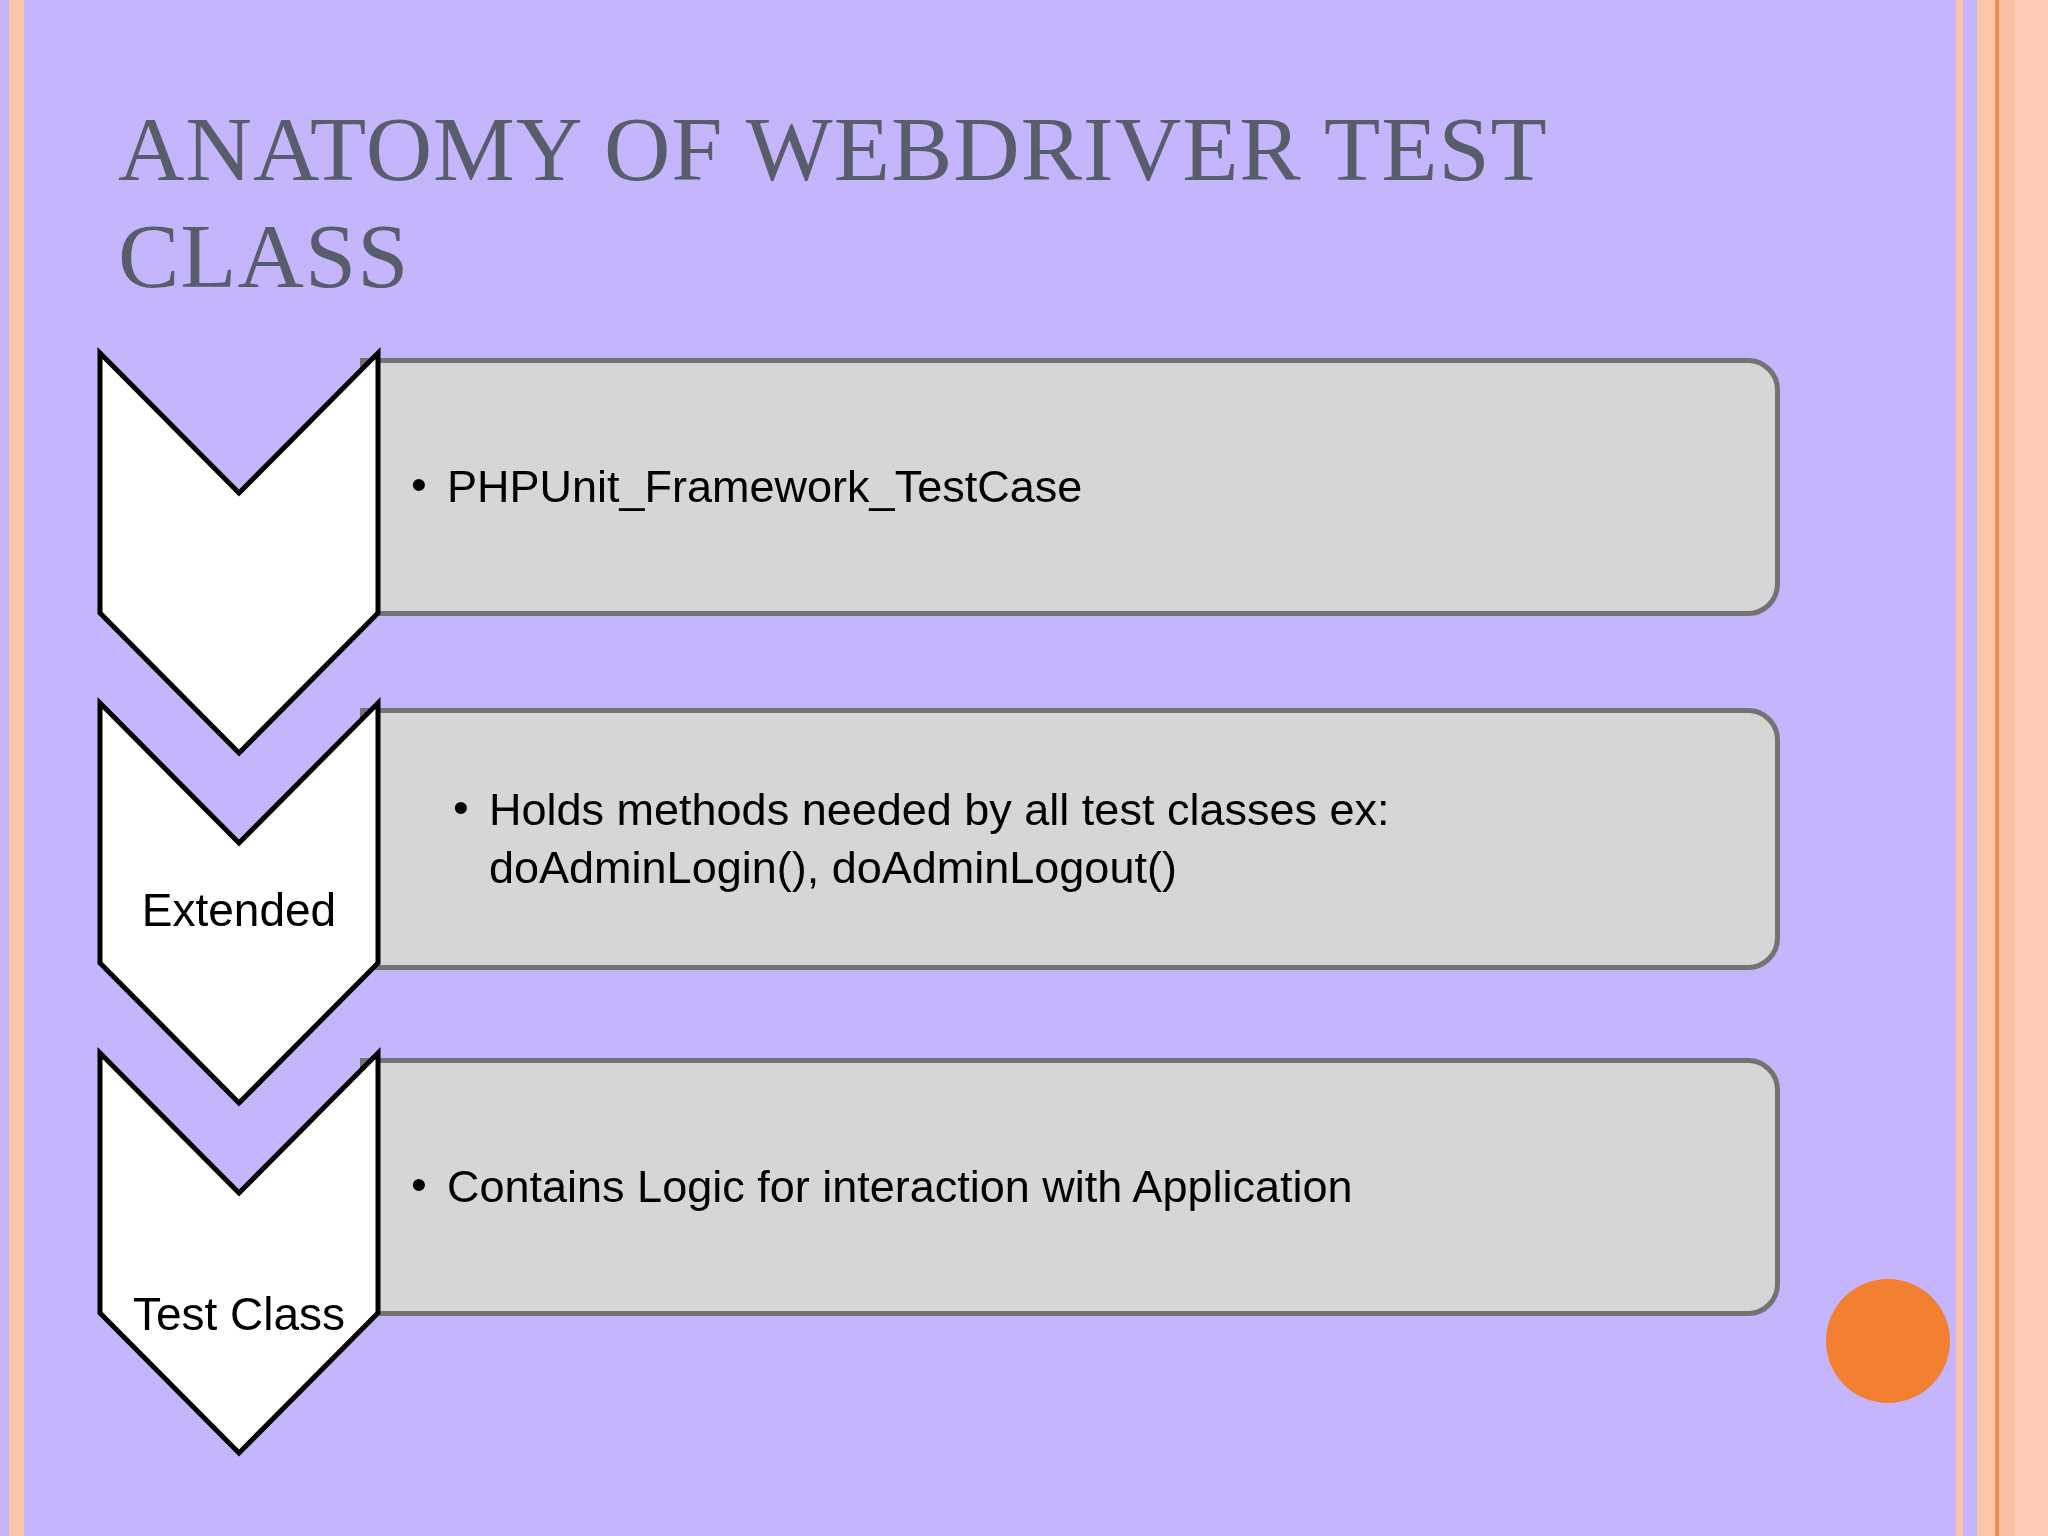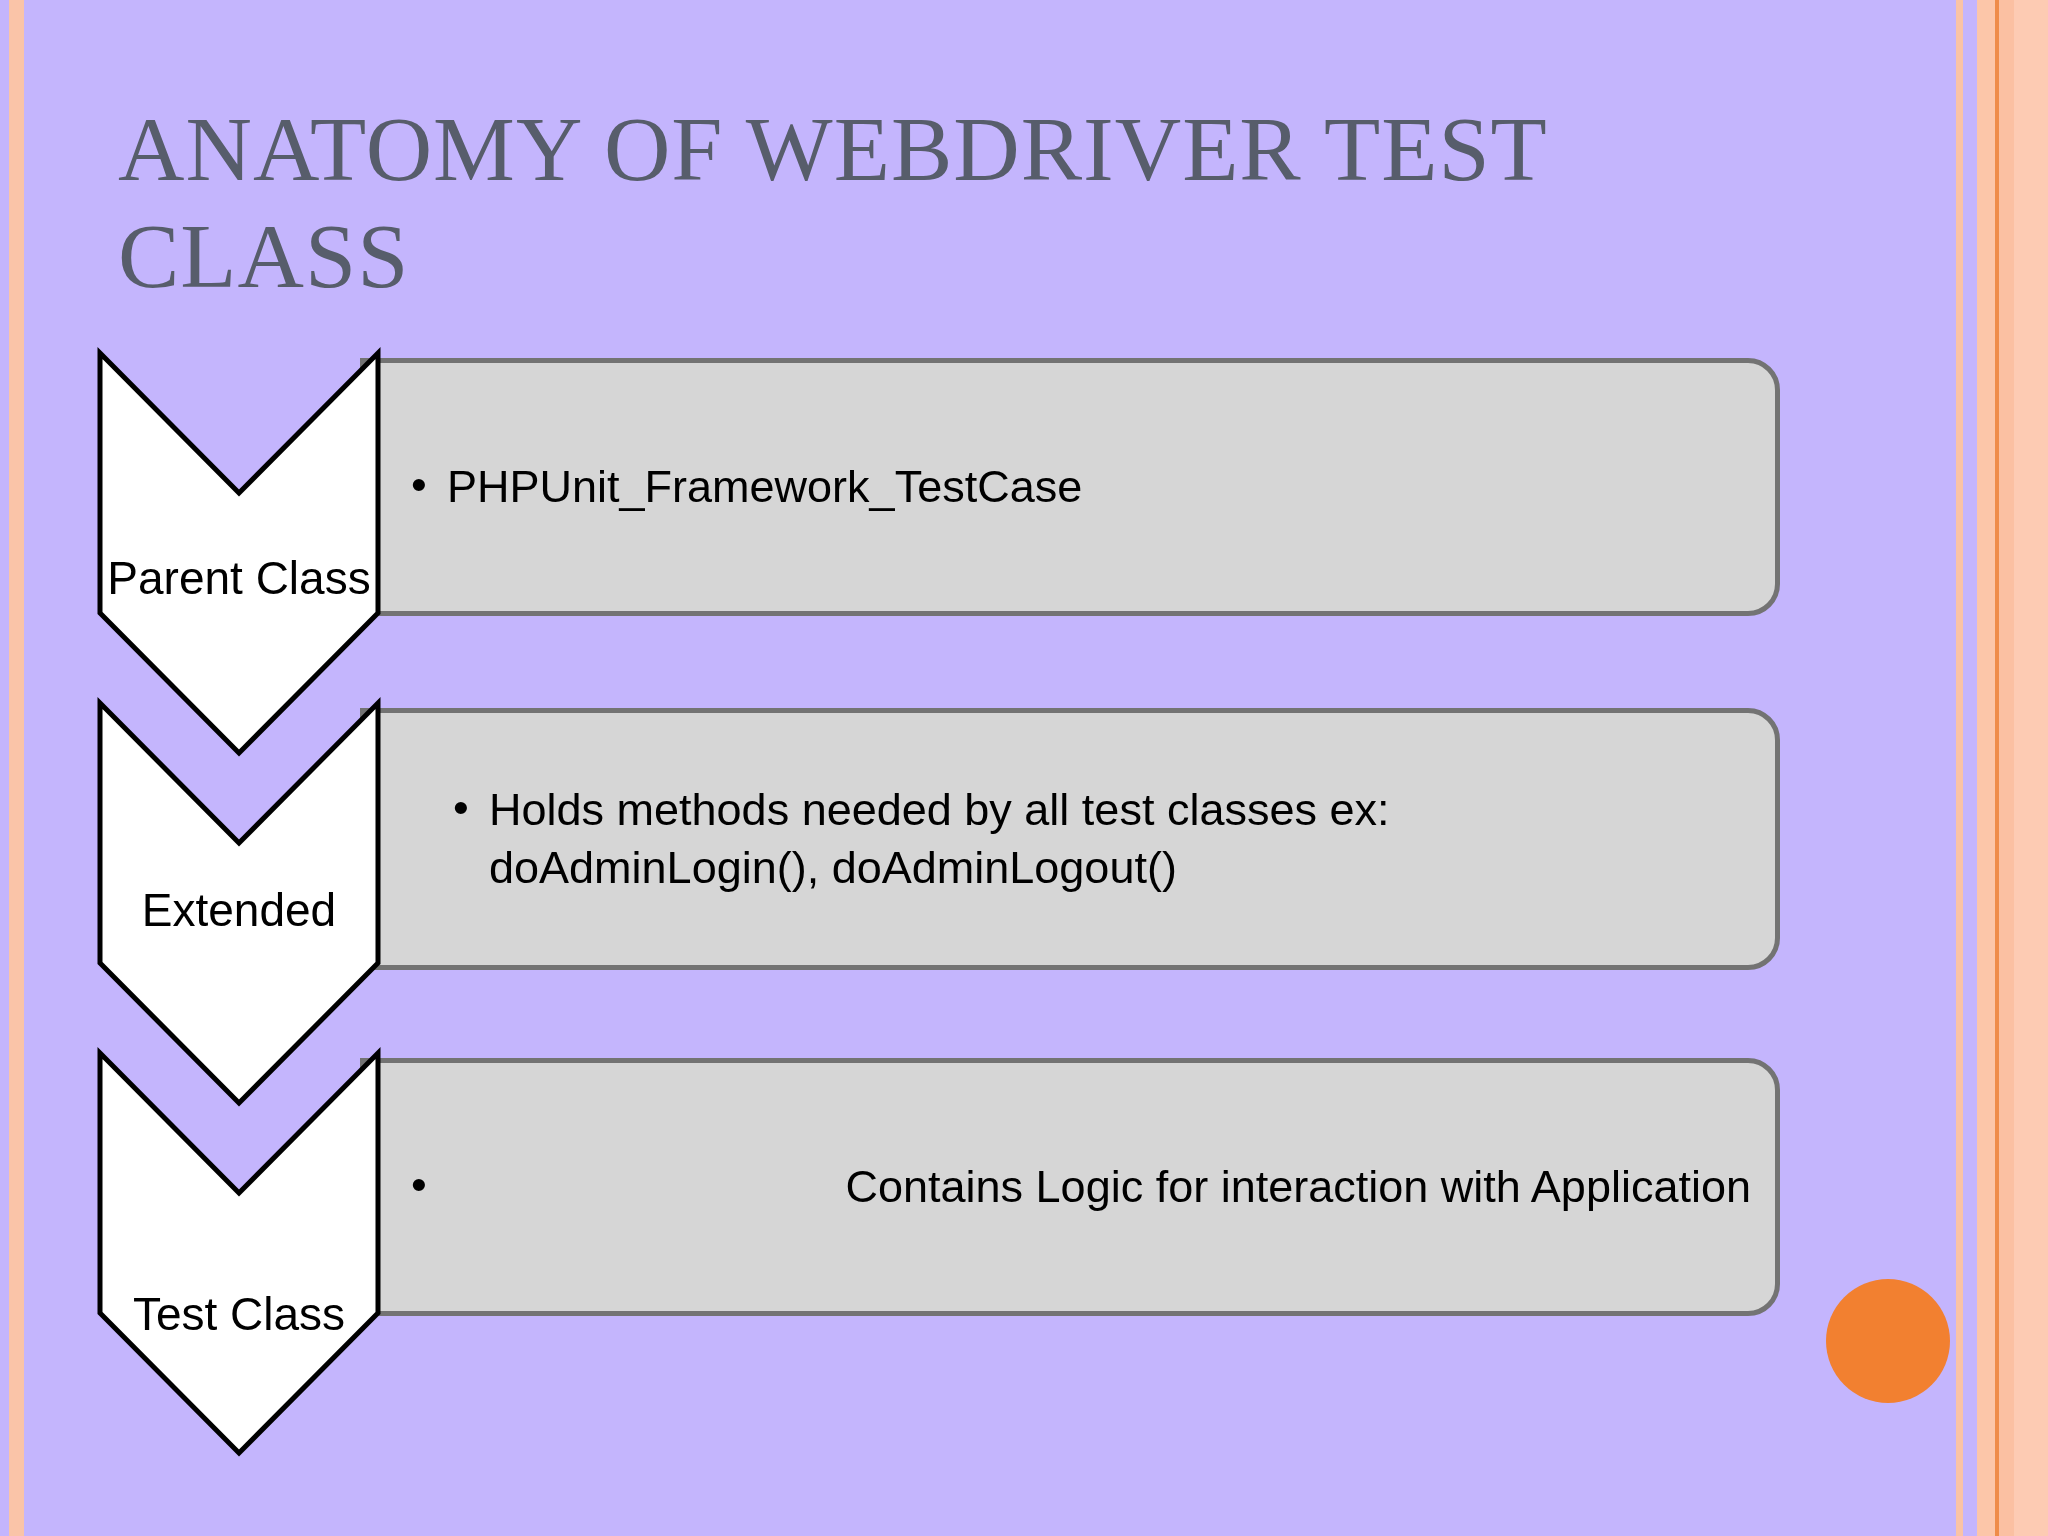--- a/index.html
+++ b/index.html
@@ -34,21 +34,21 @@
   #chevron-svg { position:absolute; left:0; top:0; z-index:2; pointer-events:none; }
   .content-box {
     position:absolute; left:360px; width:1420px; z-index:1;
     background:#D6D6D6; border:5px solid #737373;
     border-radius:0 32px 32px 0;
     box-sizing:border-box;
     display:flex; flex-direction:column; justify-content:center;
   }
   #box-row-0 { top:358px;  height:258px; }
   #box-row-1 { top:708px;  height:262px; }
-  #box-row-2 { top:1058px; height:258px;text-align:right; }
+  #box-row-2 { top:1058px; height:258px; }
   .content-box ul {
     margin:0; padding:0 24px 0 44px; list-style:none;
     font-size:45px; line-height:58px; color:#000;
   }
   .content-box li { position:relative; padding-left:38px; }
   .content-box li::before { content:"\2022"; position:absolute; left:2px; top:-2px; }
   .content-box li.lv2 { margin-left:42px; }
   .content-box li.wrap-early { max-width:1100px; }
   .chev-label {
     position:absolute; left:104px; width:270px; height:170px; z-index:3;
@@ -89,17 +89,16 @@
       <li class="lv1">Contains Logic for interaction with Application</li>
     </ul>
   </div>
 
   <svg id="chevron-svg" width="2048" height="1536" viewBox="0 0 2048 1536">
     <polygon points="100,353 239,493 378,353 378,613 239,753 100,613" fill="#ffffff" stroke="#000000" stroke-width="5"></polygon>
     <polygon points="100,703 239,843 378,703 378,963 239,1103 100,963" fill="#ffffff" stroke="#000000" stroke-width="5"></polygon>
     <polygon points="100,1053 239,1193 378,1053 378,1313 239,1453 100,1313" fill="#ffffff" stroke="#000000" stroke-width="5"></polygon>
   </svg>
 
-  <div id="label-row-0" class="chev-label">Parent Class</div>
   <div id="label-row-1" class="chev-label">Extended</div>
   <div id="label-row-2" class="chev-label">Test Class</div>
 
 </div>
 
 </body></html>

